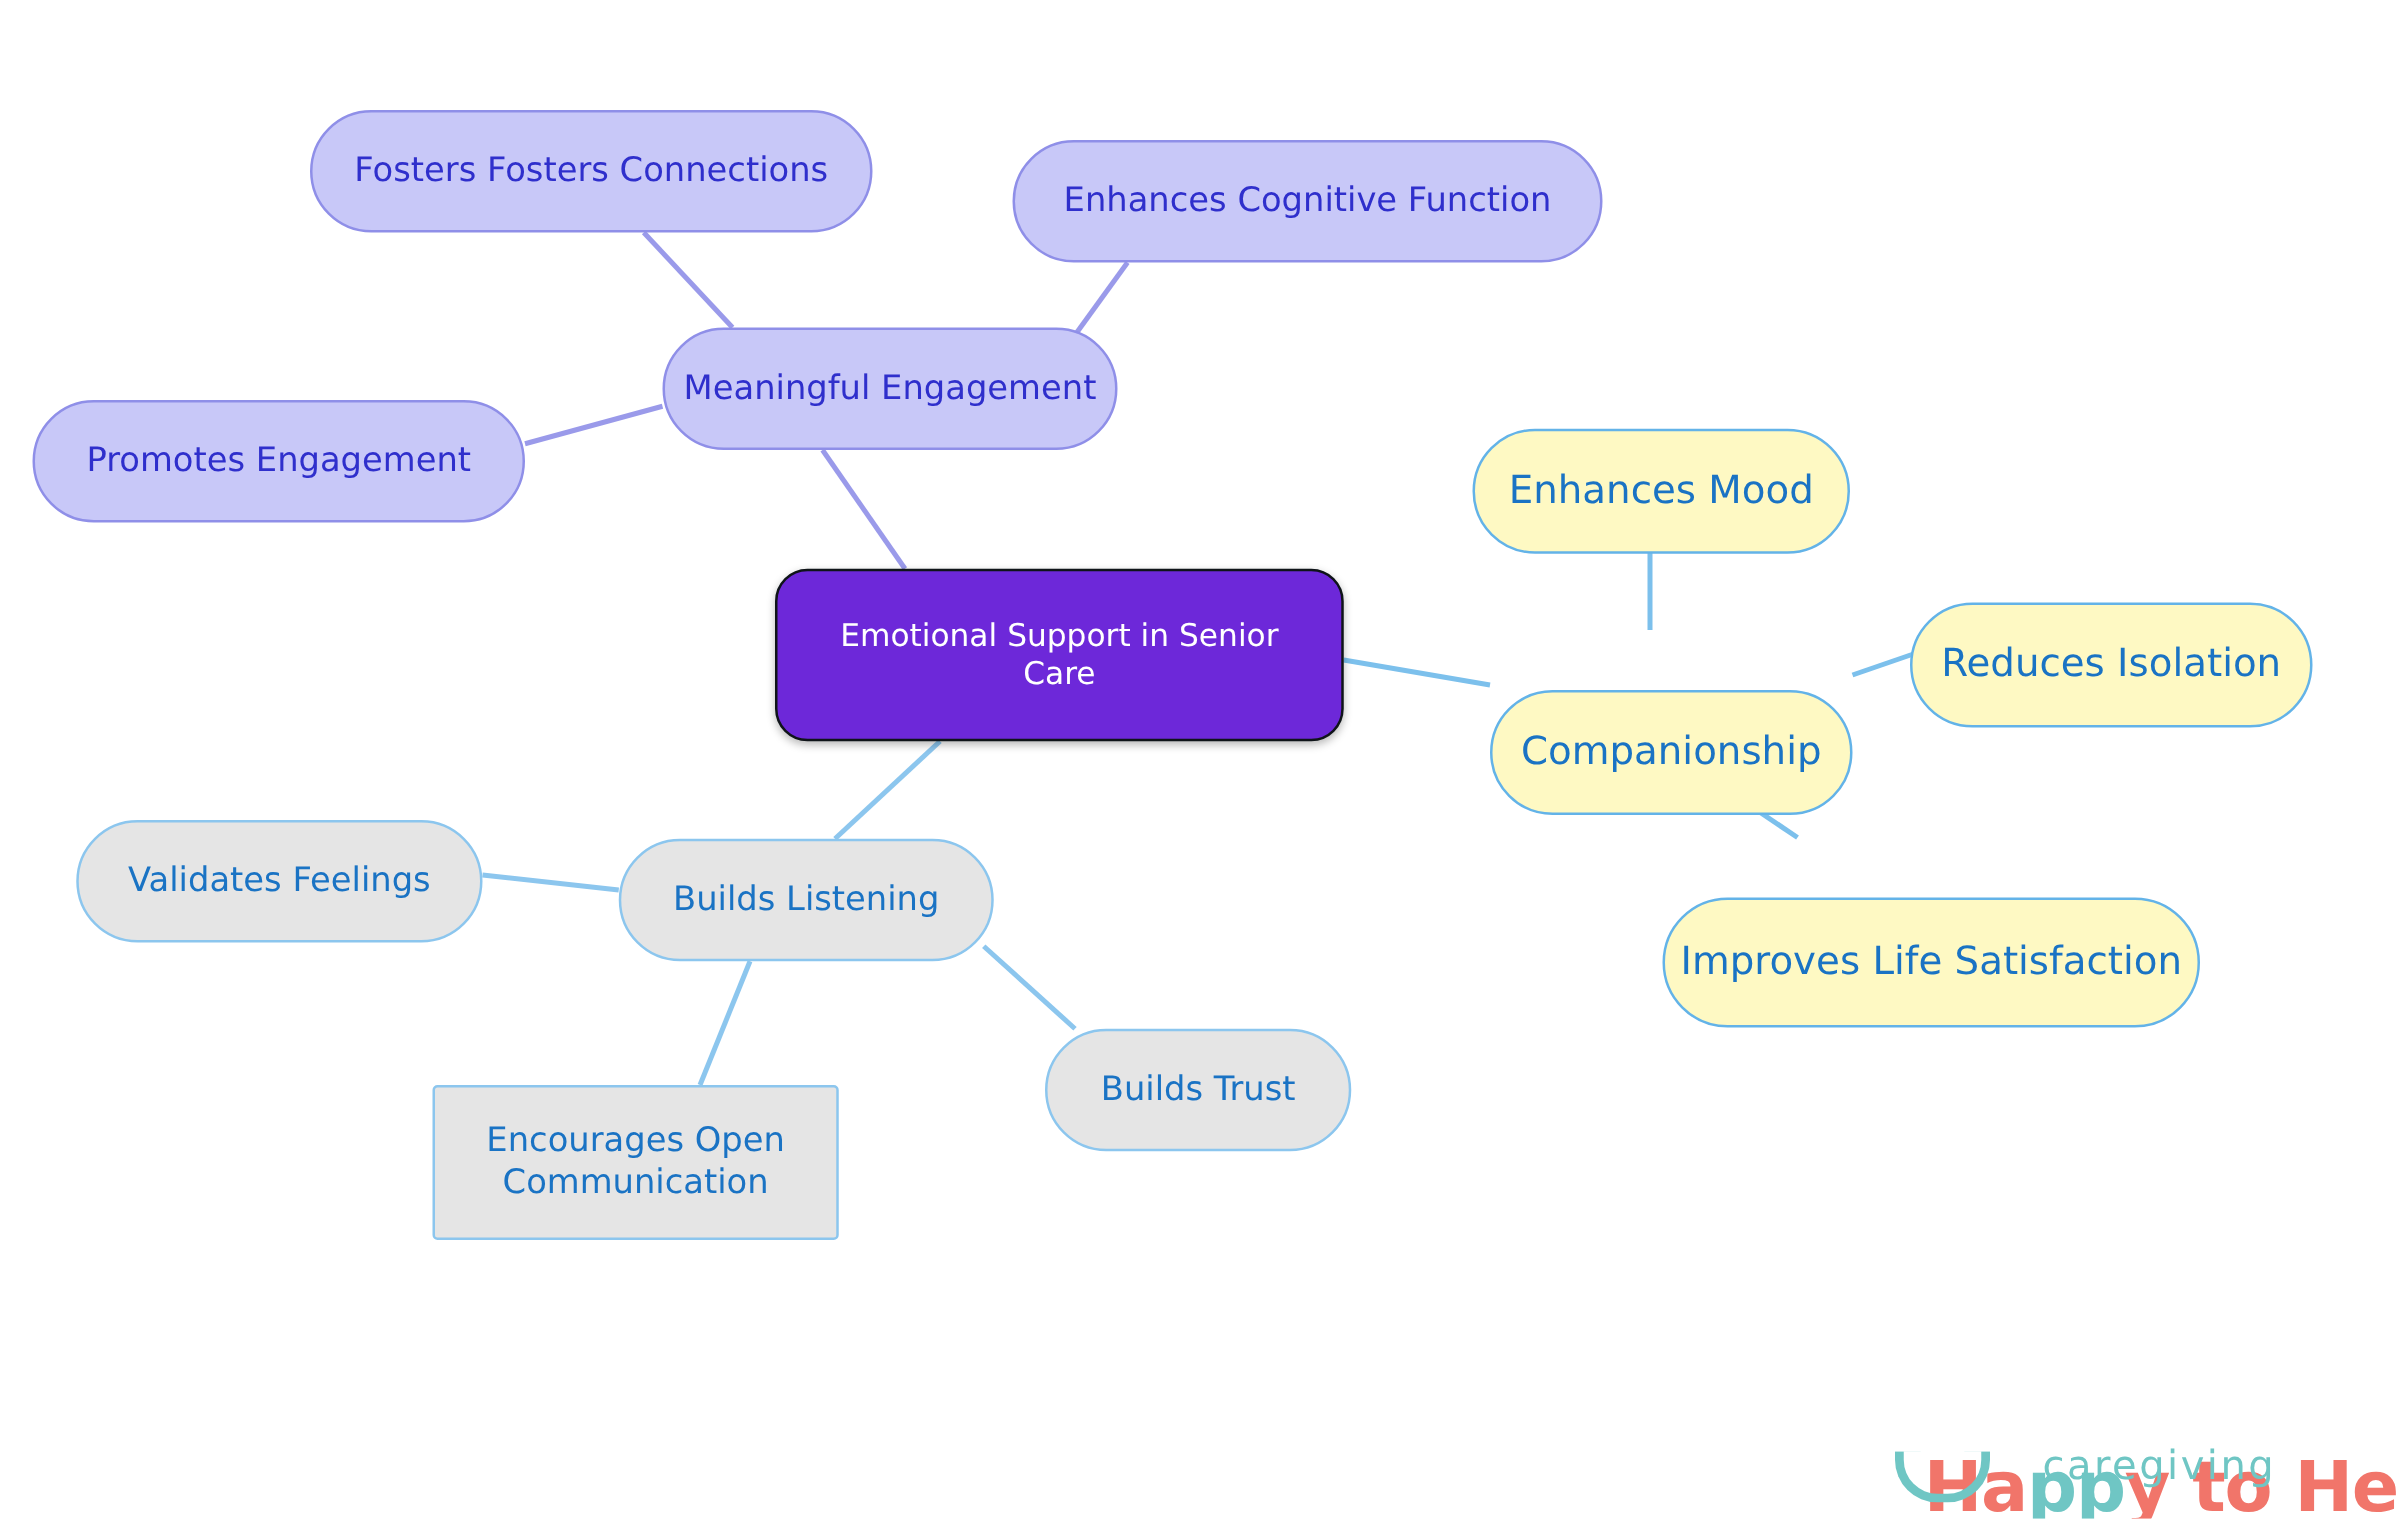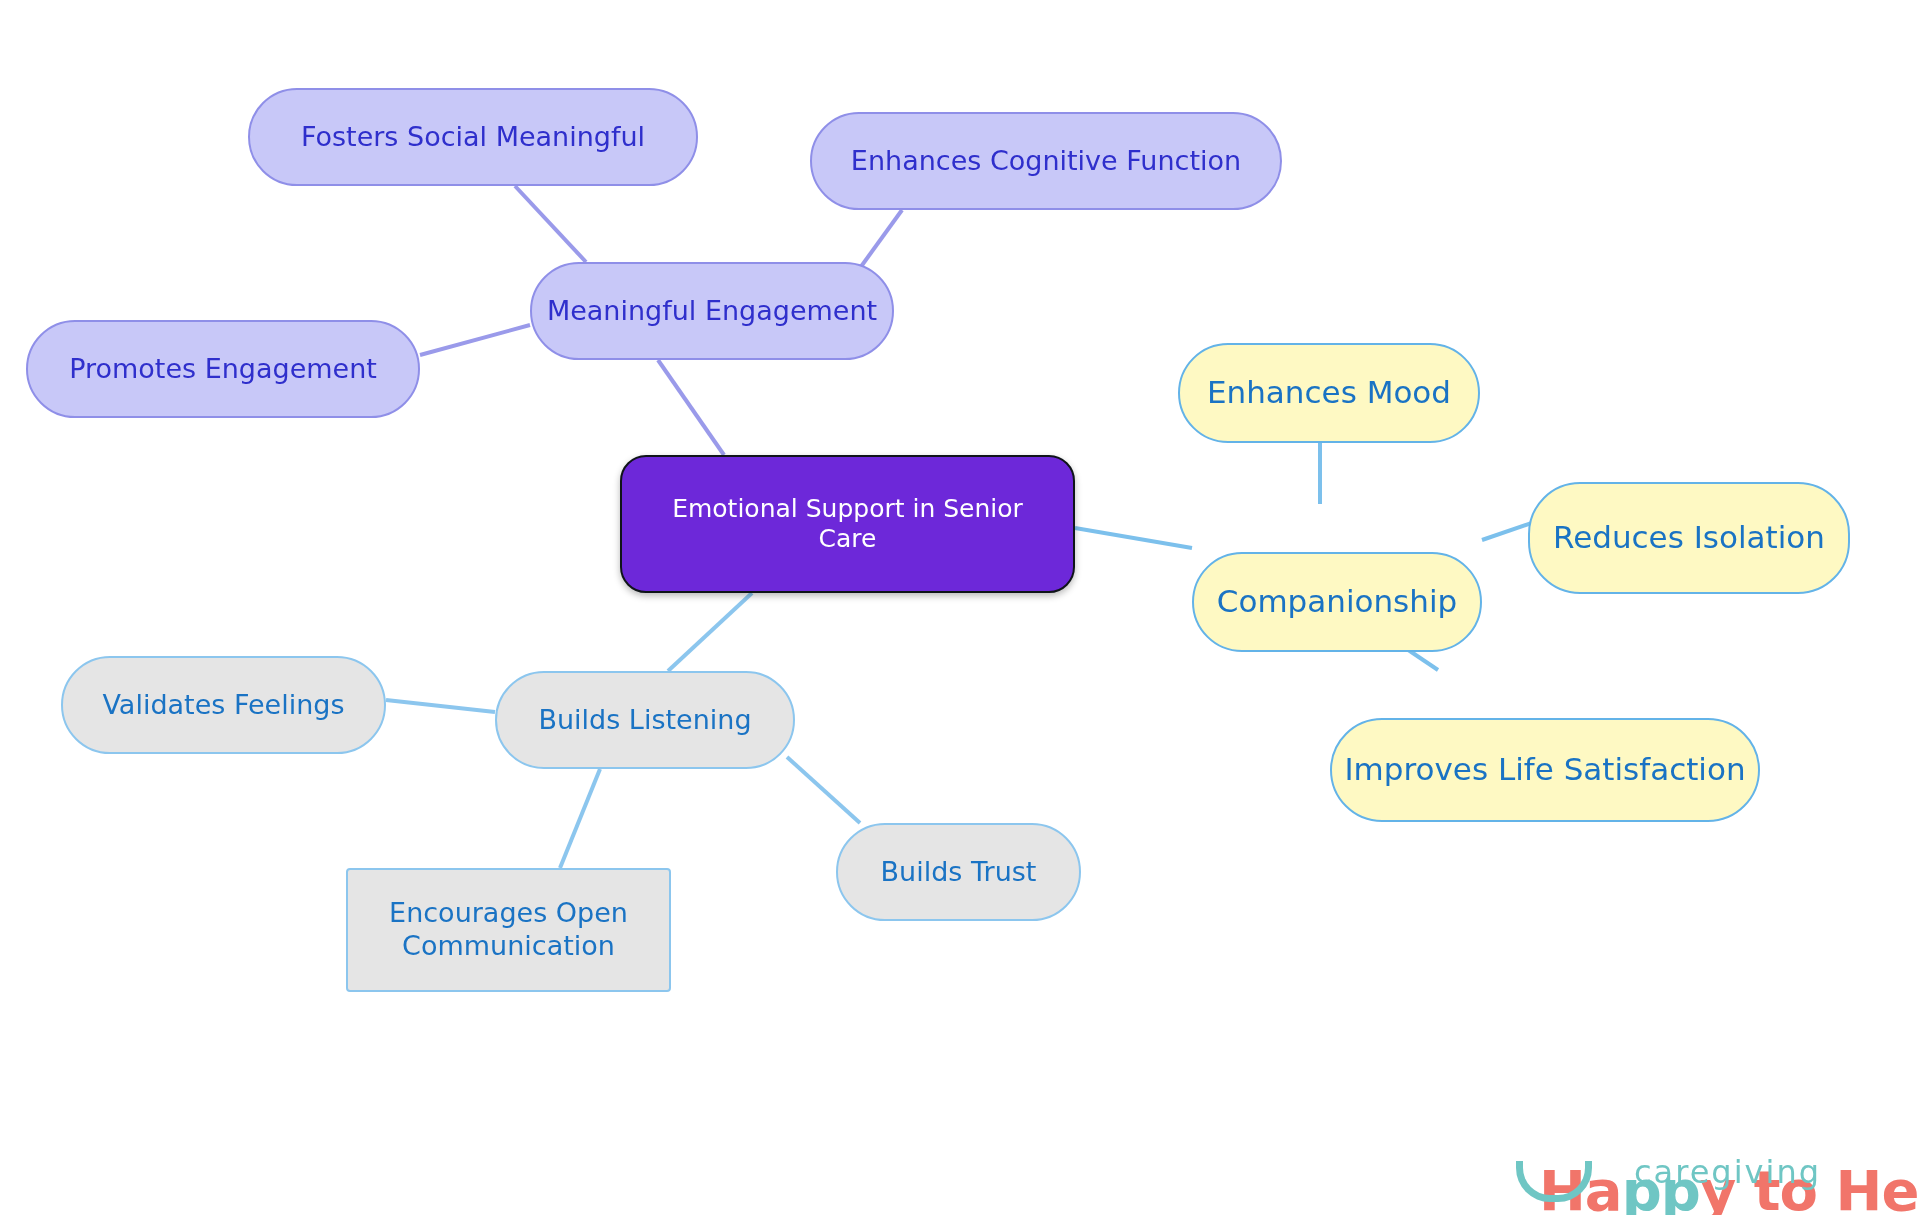--- a/index.html
+++ b/index.html
@@ -140,40 +140,40 @@
   <div class="node node-root" style="left:620px; top:455px; width:455px; height:138px;">
     <span>Emotional Support in Senior
 Care</span>
   </div>
 
   <div class="node node-purple" style="left:530px; top:262px; width:364px; height:98px;">
     <span>Meaningful Engagement</span>
   </div>
 
   <div class="node node-purple" style="left:248px; top:88px; width:450px; height:98px;">
-    <span>Fosters Social Meaningful</span>
+    <span>Fosters Fosters Connections</span>
   </div>
 
   <div class="node node-purple" style="left:810px; top:112px; width:472px; height:98px;">
     <span>Enhances Cognitive Function</span>
   </div>
 
   <div class="node node-purple" style="left:26px; top:320px; width:394px; height:98px;">
     <span>Promotes Engagement</span>
   </div>
 
   <div class="node node-blue" style="left:1192px; top:504px; width:290px; height:100px;">
     <span>Companionship</span>
   </div>
 
   <div class="node node-blue" style="left:1178px; top:295px; width:302px; height:100px;">
     <span>Enhances Mood</span>
   </div>
 
-  <div class="node node-blue" style="left:1528px; top:434px; width:322px; height:112px;text-align:center;">
+  <div class="node node-blue" style="left:1528px; top:434px; width:322px; height:100px;text-align:center;">
     <span>Reduces Isolation</span>
   </div>
 
   <div class="node node-blue" style="left:1330px; top:670px; width:430px; height:104px;">
     <span>Improves Life Satisfaction</span>
   </div>
 
   <div class="node node-blue-soft" style="left:495px; top:671px; width:300px; height:98px;">
     <span>Builds Listening</span>
   </div>

